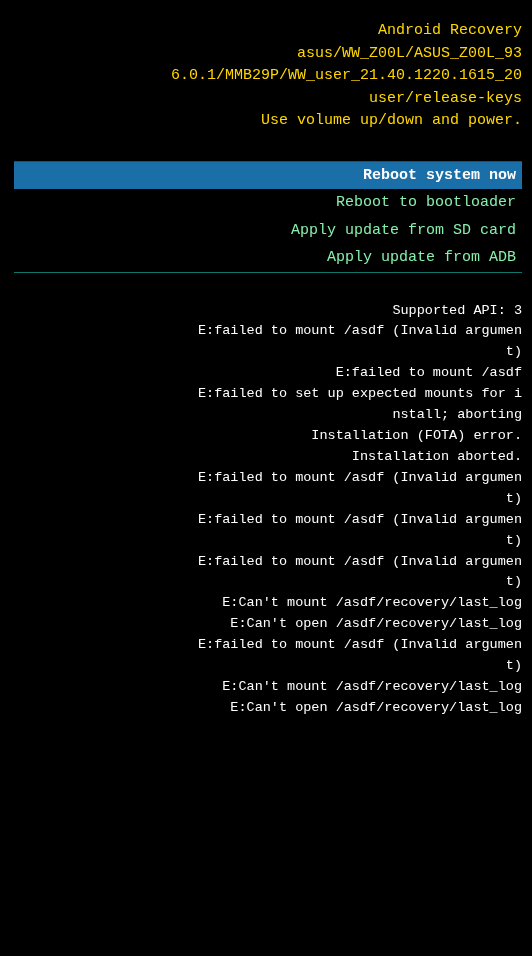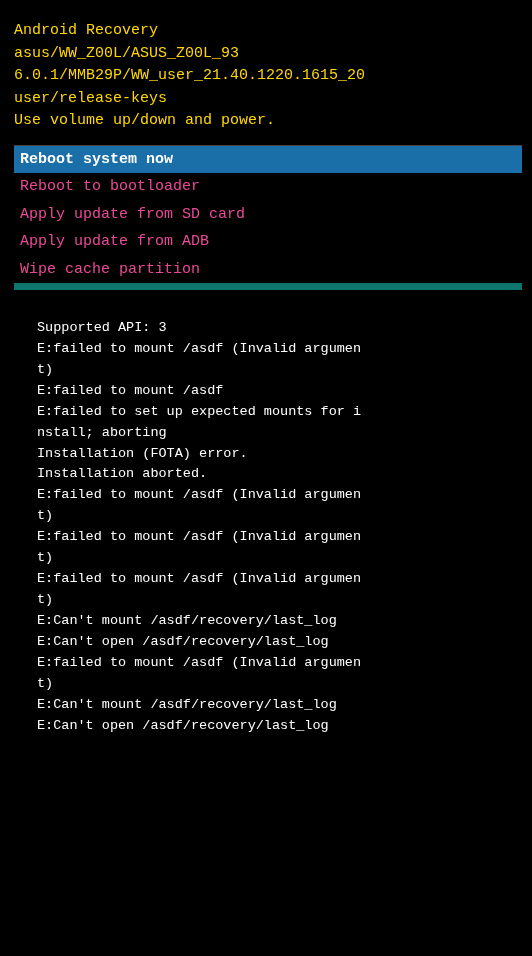--- a/index.html
+++ b/index.html
@@ -16,54 +16,55 @@
       overflow: hidden;
     }
 
     .screen {
       width: 532px;
       height: 803px;
       background-color: #000000;
       padding: 20px 10px 14px 14px;
       display: flex;
       flex-direction: column;
+      text-align: right;
     }
 
     .header-section {
       margin-bottom: 8px;
     }
 
     .header-text {
       color: #FFD700;
       font-size: 15px;
       line-height: 1.5;
       white-space: pre;
     }
 
     .menu-section {
-      margin-top: 4px;
+      margin-top: 20px;
       border-top: 1px solid #444;
-      border-bottom: 7px solid #0f766e;
+      border-bottom: 1px solid #0f766e;
     }
 
     .menu-item {
       font-size: 15px;
       line-height: 1.7;
       padding: 1px 6px;
       cursor: pointer;
     }
 
     .menu-item.selected {
       background-color: #1a6fa8;
       color: #FFFFFF;
       font-weight: bold;
     }
 
     .menu-item.normal {
-      color: #ec4899;
+      color: #86efac;
       background-color: transparent;
     }
 
     .log-section {
       margin-top: 28px;
       flex: 1;
       margin-left: 23px;
     }
 
     .log-text {
@@ -85,21 +86,20 @@
 <span>6.0.1/MMB29P/WW_user_21.40.1220.1615_20</span>
 <span>user/release-keys</span>
 <span>Use volume up/down and power.</span></div>
   </div>
 
   <div class="menu-section">
   <div class="menu-item selected">Reboot system now</div>
       <div class="menu-item normal">Reboot to bootloader</div>
       <div class="menu-item normal">Apply update from SD card</div>
       <div class="menu-item normal">Apply update from ADB</div>
-      <div class="menu-item normal">Wipe cache partition</div>
     </div>
 
   <div class="log-section">
     <div class="log-text">Supported API: 3
 E:failed to mount /asdf (Invalid argumen
 t)
 E:failed to mount /asdf
 E:failed to set up expected mounts for i
 nstall; aborting
 Installation (FOTA) error.

